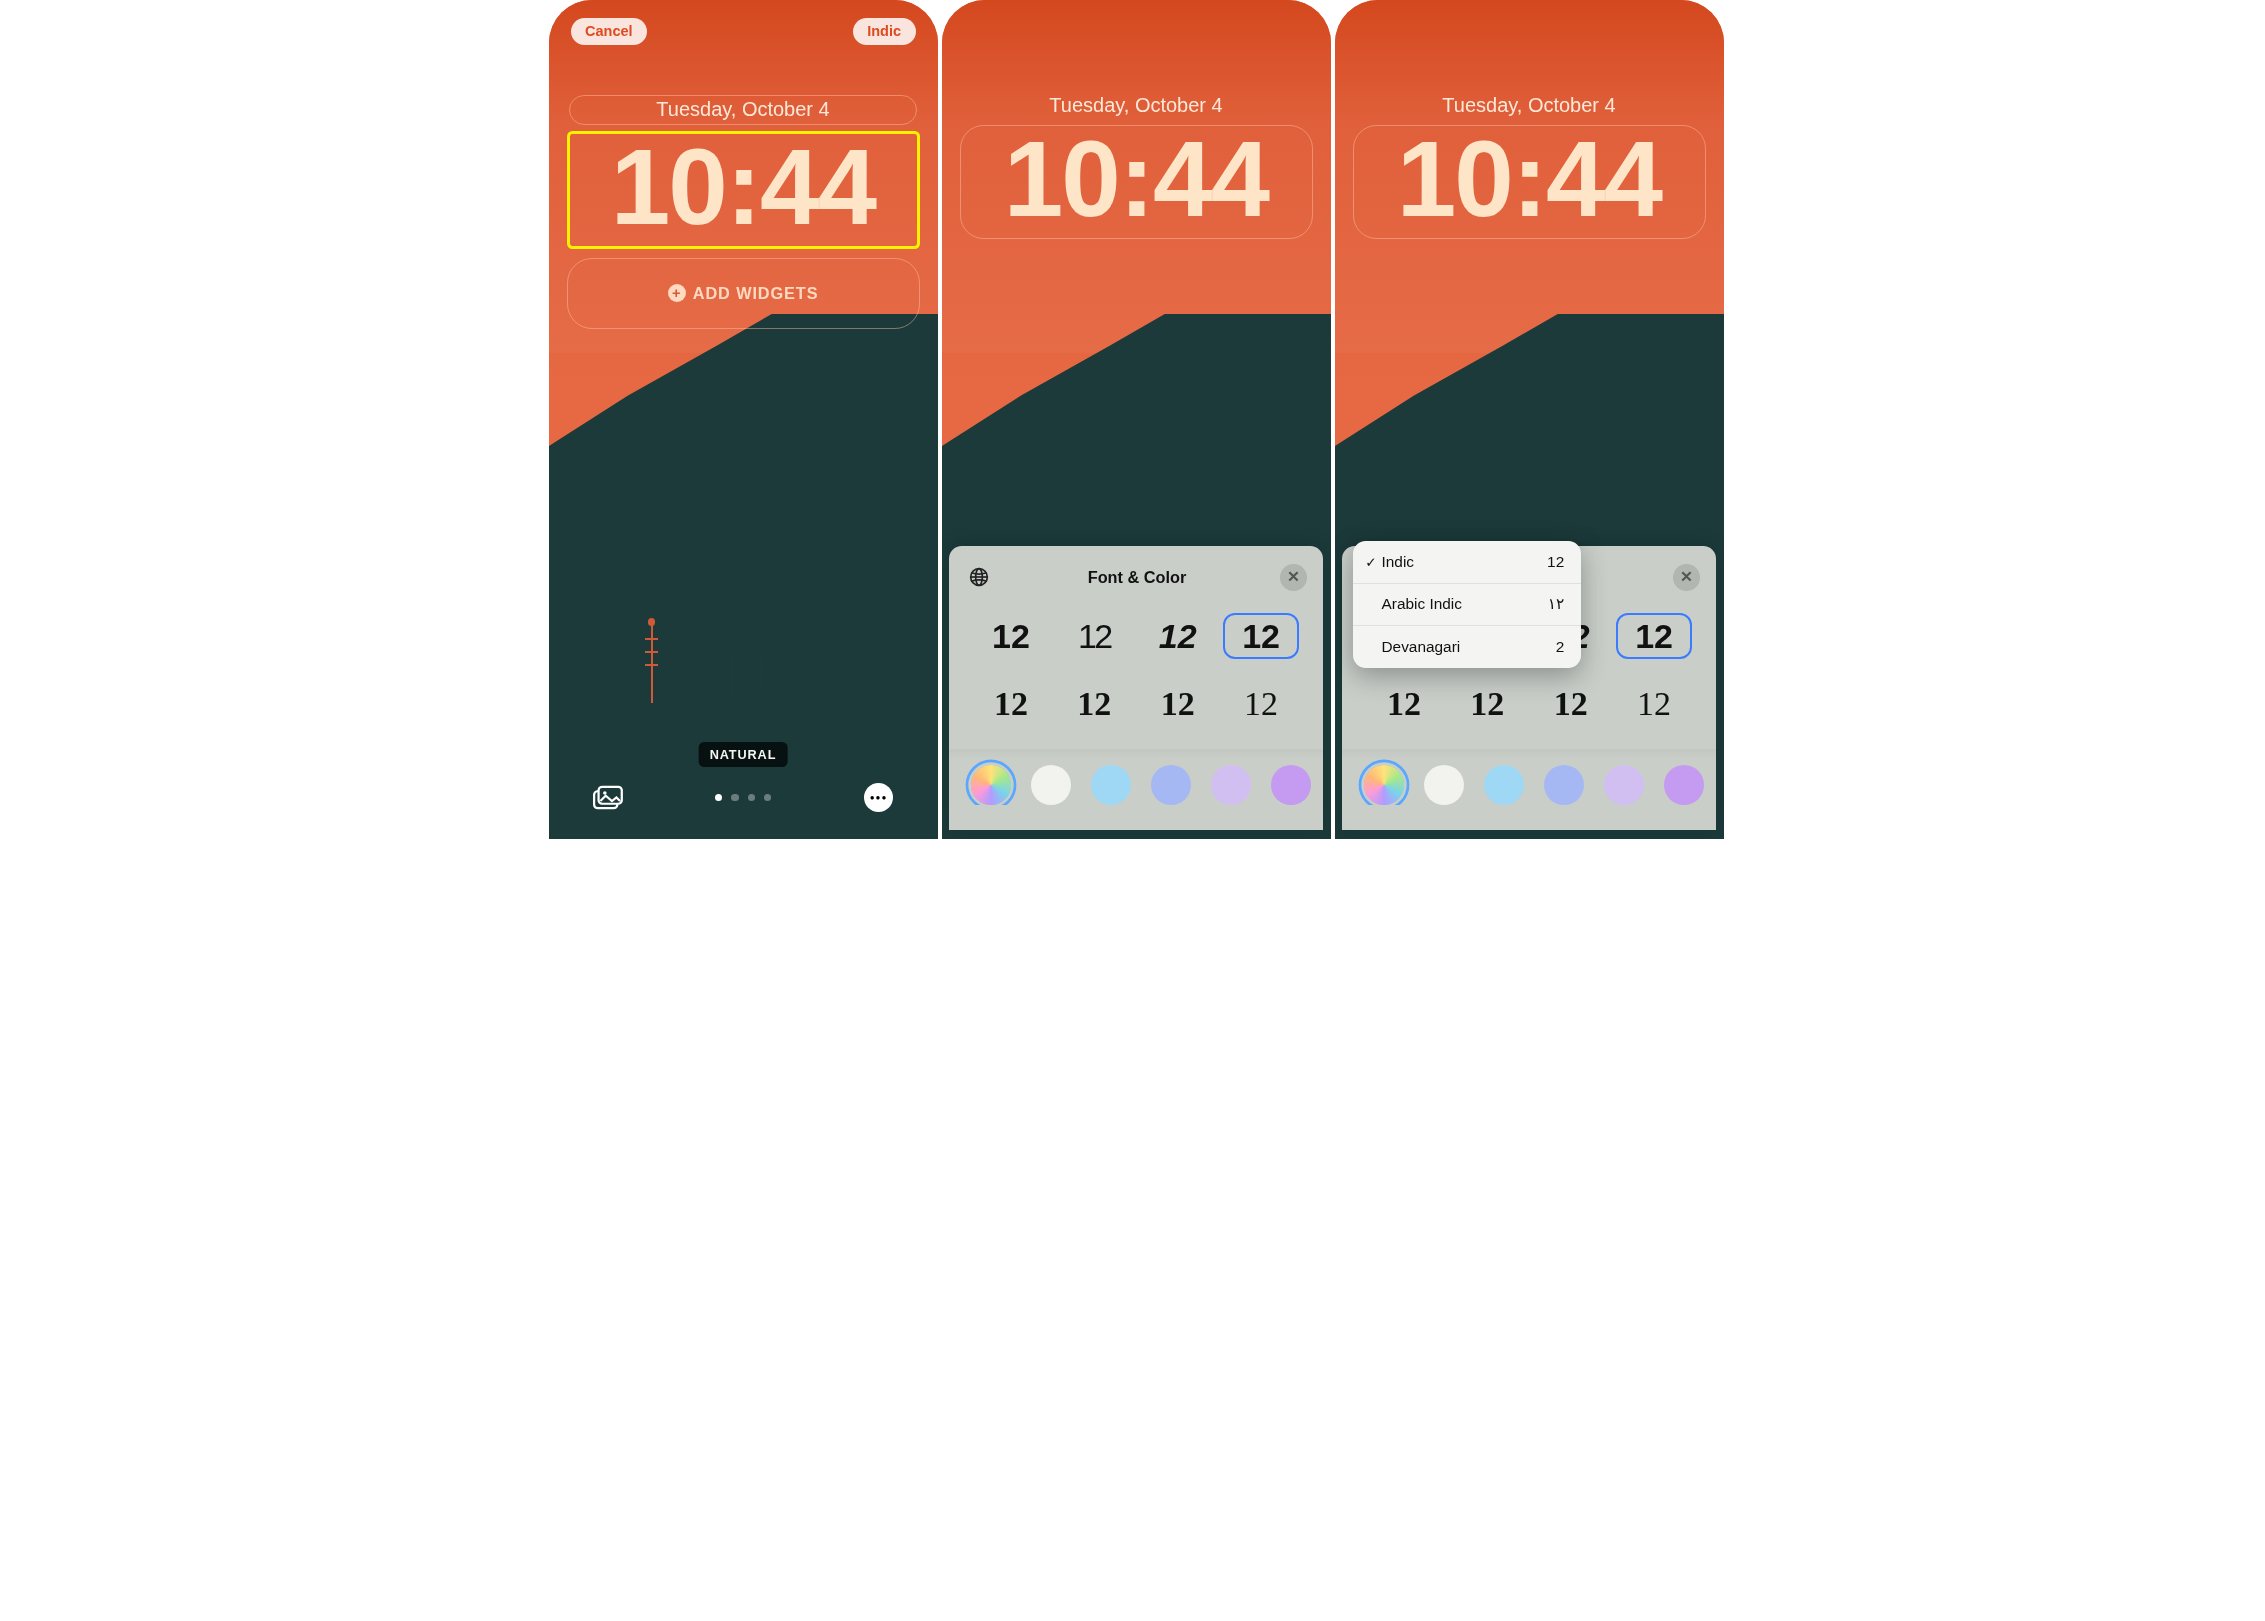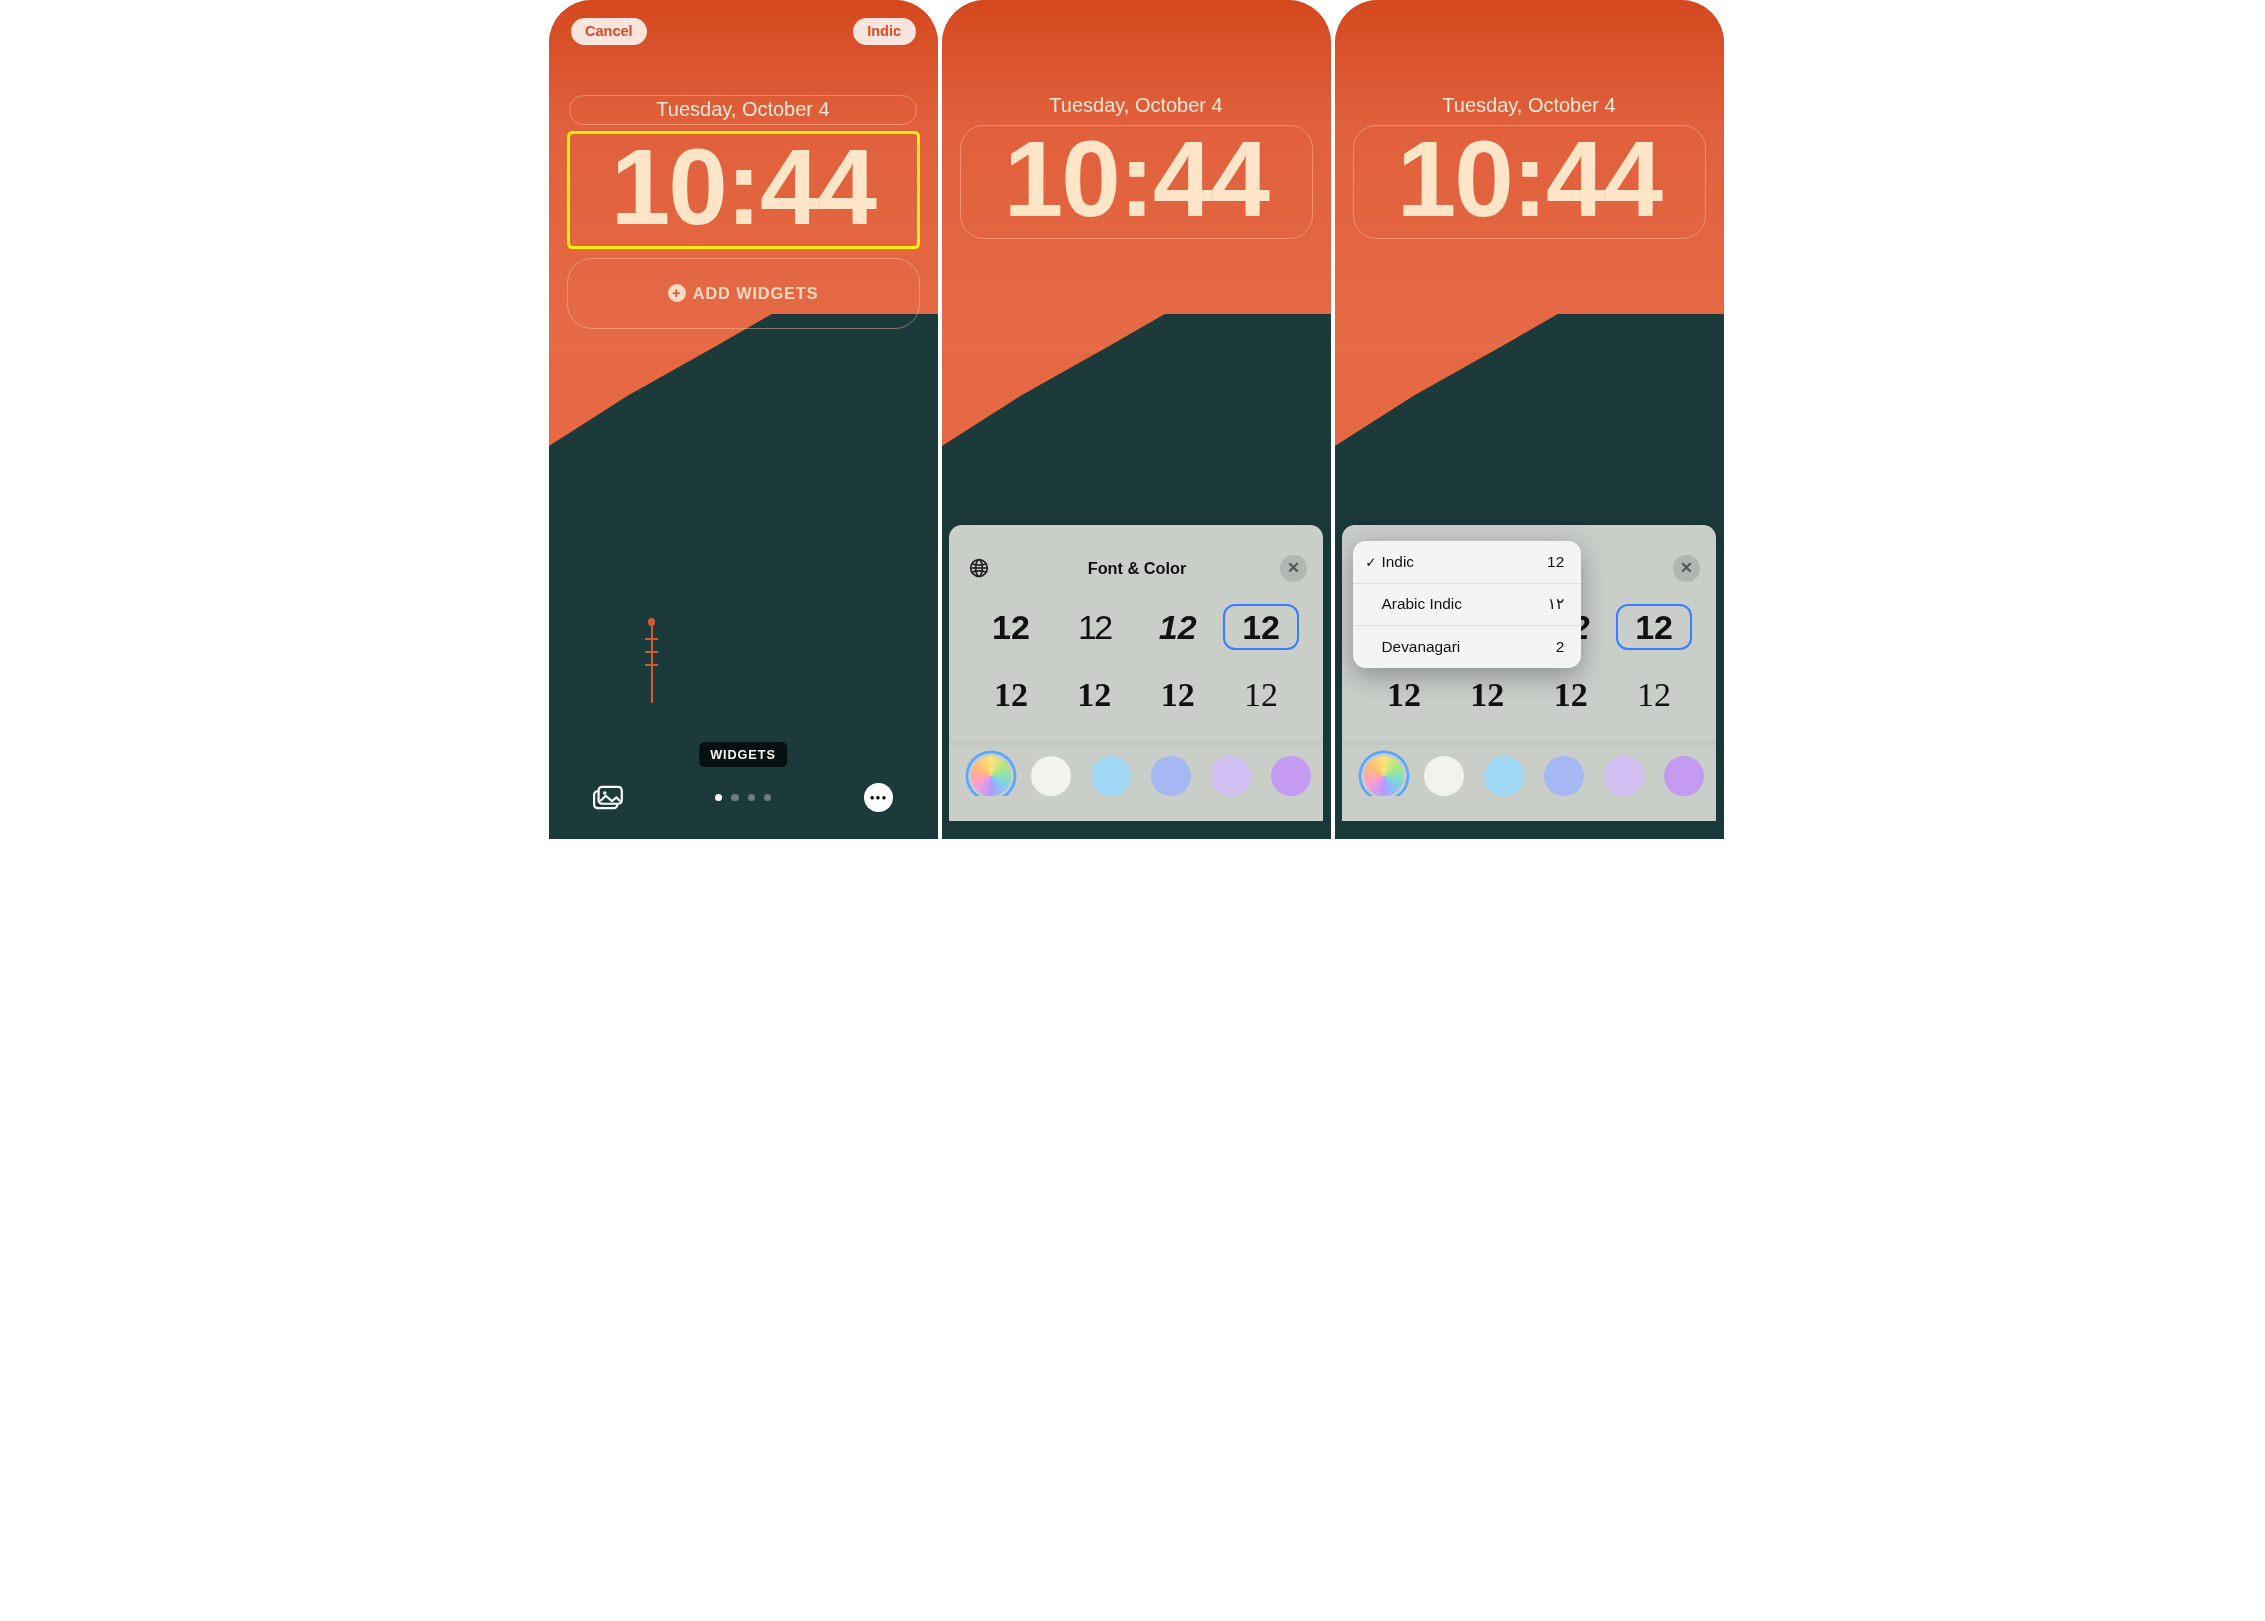--- a/index.html
+++ b/index.html
@@ -222,25 +222,25 @@
     align-items: center;
     justify-content: center;
     font-weight: 900;
     letter-spacing: 0.9px;
     font-size: 8.1px;
   }
   
   .sheet {
     position: absolute;
     left: 7.2px; right: 7.2px;
-    bottom: 18px;
+    bottom: 9px;
     background: #c9cec9;
     border-radius: 12.7px 12.7px 0 0;
     z-index: 10;
-    padding: 16px 0 25px 0;
+    padding: 4px 0 25px 0;
     box-shadow: 0 -1.8px 18px rgba(0,0,0,0.15);
   }
   .sheet-header {
     display: flex;
     align-items: center;
     justify-content: space-between;
     padding: 12.7px 16.3px 9px;
   }
   .sheet-title {
     font-size: 16.3px;
@@ -382,21 +382,21 @@
         <button class="pill-btn">Cancel</button>
         <button class="pill-btn">Indic</button>
       </div>
       <div class="date-pill">Tuesday, October 4</div>
       <div class="time-box">10:44</div>
       <div class="widgets-box">
         <span class="plus-circle">+</span>
         <span>ADD WIDGETS</span>
       </div>
 
-      <div class="natural-pill">WIDGETS</div>
+      <div class="natural-pill">NATURAL</div>
 
       <div class="bottombar">
         <div class="gallery-icon">
           <svg width="31" height="25" viewBox="0 0 34 28" fill="none" stroke="#fff" stroke-width="2.5">
             <rect x="2" y="7" width="26" height="19" rx="4"></rect>
             <rect x="7" y="2" width="26" height="19" rx="4" fill="#1c3a3a" stroke="#fff"></rect>
             <circle cx="14" cy="9" r="2" fill="#fff" stroke="none"></circle>
             <path d="M 9 18 L 15 12 L 22 18 L 27 14 L 31 18" stroke="#fff" fill="none"></path>
           </svg>
         </div>

